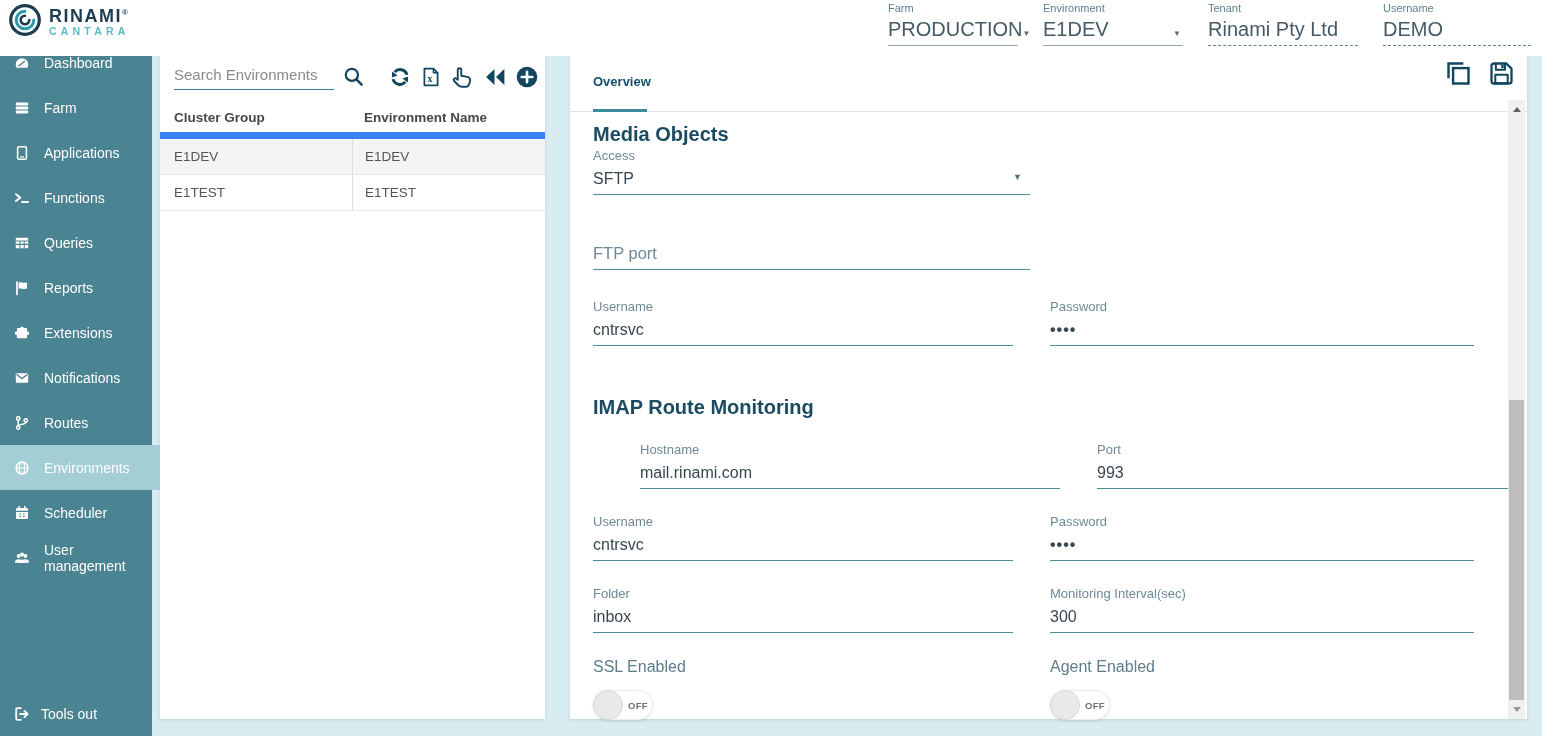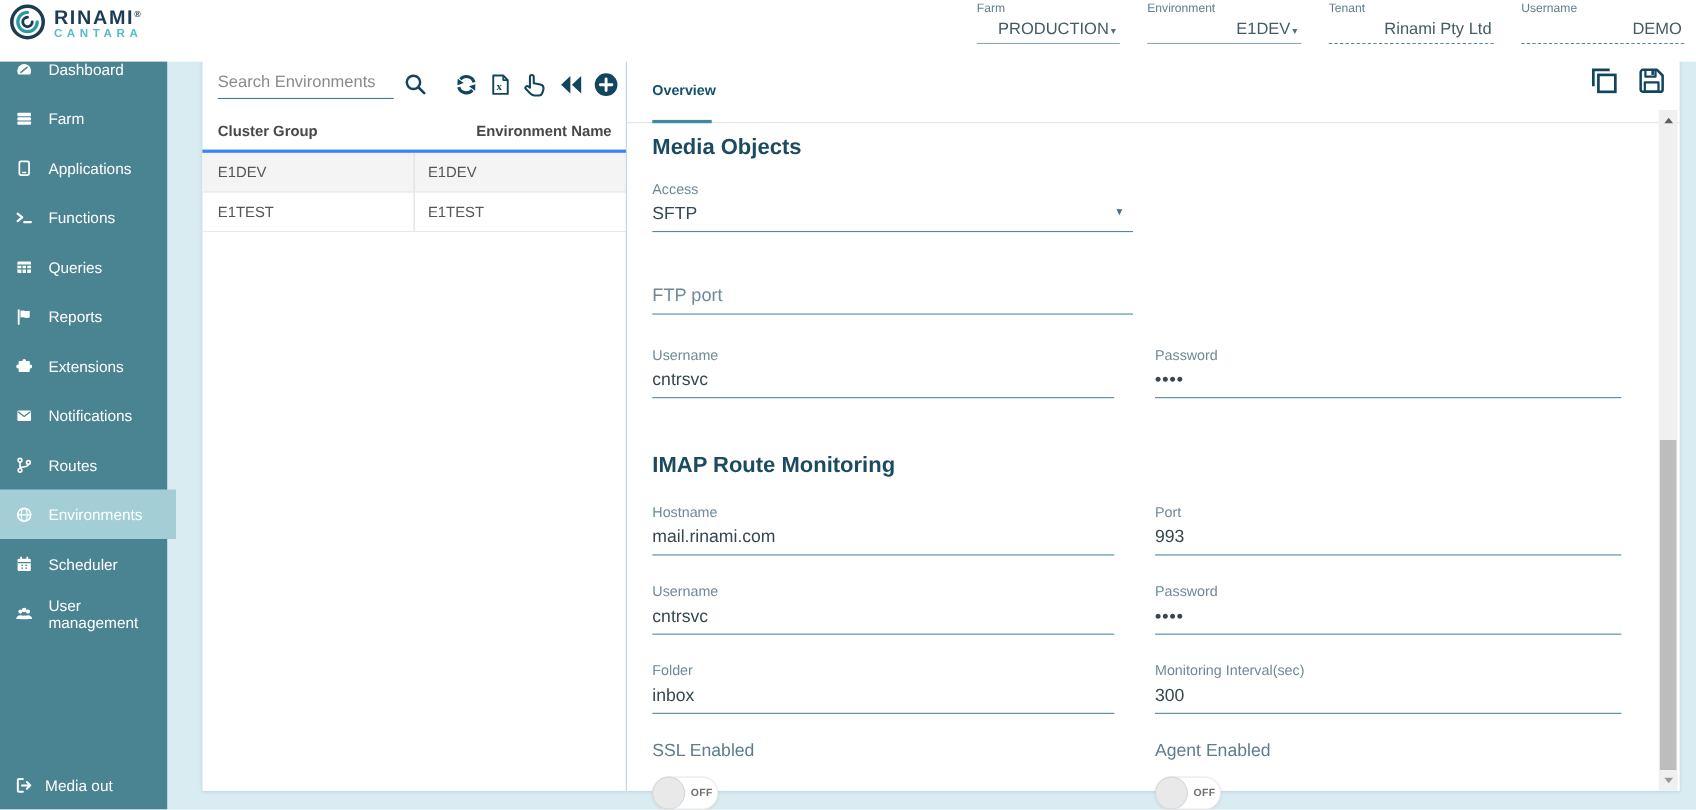--- a/index.html
+++ b/index.html
@@ -19,53 +19,53 @@
   .logo-text { display:flex; flex-direction:column; }
   .brand-top { font-size:18px; font-weight:800; color:#1d3c52; letter-spacing:1.5px; line-height:17px; }
   .brand-top sup { font-size:8px; font-weight:700; letter-spacing:0; }
   .brand-bottom { font-size:10.5px; font-weight:700; color:#56bdc7; letter-spacing:4.2px; line-height:12px; }
 
   .hdr-fields { position:absolute; left:888px; top:2px; display:flex; }
   .hdr-field { margin-right:25px; }
   .hdr-field.w1 { width:130px; } .hdr-field.w2 { width:140px; }
   .hdr-field.w3 { width:150px; } .hdr-field.w4 { width:148px; margin-right:0; }
   .hdr-label { font-size:11px; color:#5e808e; line-height:13px; }
-  .hdr-value { display:flex; justify-content:flex-end; align-items:center;
-    font-size:15px; color:#455a64; padding:3px 2px 4px 0; border-bottom:1px solid #8fa6b0; }
+  .hdr-value { display:flex; justify-content:space-between; align-items:center;
+    font-size:20px; color:#455a64; padding:3px 2px 4px 0; border-bottom:1px solid #8fa6b0; }
   .hdr-value.readonly { border-bottom:1px dashed #5e8596; }
   .dd-arrow::after { content:"▼"; font-size:8px; color:#546e7a; }
 
   
   .sidebar { position:absolute; top:40px; left:0; width:152px; height:696px; background:#4a8391; z-index:4; }
   .nav-item { height:45px; display:flex; align-items:center; gap:14px; padding-left:13px;
     color:#ffffff; font-size:14px; cursor:pointer; position:relative; }
   .nav-item.active { background:#a3ced6; width:160px; }
   .icn { width:17px; height:17px; display:flex; align-items:center; justify-content:center; flex:none; }
   .icn svg { display:block; }
   .signout { position:absolute; bottom:0; left:0; width:152px; height:45px; display:flex;
     align-items:center; gap:11px; padding-left:13px; color:#fff; font-size:14px; cursor:pointer; }
 
   
   .panel { background:#fff; box-shadow:0 1px 3px rgba(40,70,90,.15); }
-  .list-panel { position:absolute; left:184px; top:48px; width:385px; height:671px; }
+  .list-panel { position:absolute; left:160px; top:48px; width:385px; height:671px; }
   .detail-panel { position:absolute; left:570px; top:48px; width:957px; height:671px; }
 
   
   .toolbar { display:flex; align-items:center; padding:14px 6px 0 14px; height:46px; }
   .search-wrap { width:160px; border-bottom:1px solid #3c8296; padding-bottom:5px; }
   .search-wrap input { border:none; outline:none; width:100%; font-size:15px; color:#37474f;
     font-family:inherit; background:transparent; padding:0; }
   .search-wrap input::placeholder { color:#8a8a8a; opacity:1; }
   .tb-btn { background:none; border:none; padding:0; margin:0; cursor:pointer; color:#12455e;
     display:flex; align-items:center; justify-content:center; }
   .search-btn { margin-left:9px; }
   .tb-icons { display:flex; align-items:center; gap:8px; margin-left:24px; }
 
   .thead { display:flex; align-items:center; height:37px; margin-top:8px;
-    border-bottom:3px solid #3b82f6; font-size:13.5px; font-weight:700; color:#474747;gap:45px; }
+    border-bottom:7px solid #3b82f6; font-size:13.5px; font-weight:700; color:#474747; }
   .th1 { width:192px; padding-left:14px; }
   .th2 { flex:1; padding-left:12px; }
   .trow { display:flex; align-items:stretch; height:36px; font-size:13.5px; color:#555;
     border-bottom:1px solid #e8e8e8; cursor:pointer; }
   .trow.selected { background:#f4f4f4; }
   .tc1 { width:192px; padding-left:14px; display:flex; align-items:center; }
   .tc2 { flex:1; padding-left:12px; border-left:1px solid #ddd; display:flex; align-items:center; }
 
   
   .tabbar { position:relative; height:64px; border-bottom:1px solid #e3e3e3; display:flex; align-items:center; }
@@ -84,24 +84,24 @@
   .field.wide { width:437px; }
   .field.right-col { margin-left:37px; width:424px; }
   .f-label { font-size:13px; color:#6e8998; margin-bottom:5px; line-height:15px; }
   .f-value, .field input { font-size:16px; color:#37474f; line-height:22px; height:22px; width:100%;
     border:none; outline:none; background:transparent; padding:0; font-family:inherit; }
   .field input::placeholder { color:#6e8998; opacity:1; font-size:16.5px; }
   .field .sel-arrow { position:absolute; right:8px; bottom:10px; }
   .field .sel-arrow::after { content:"▼"; font-size:9px; color:#4d6f80; }
   .dots { font-weight:700; letter-spacing:1px; }
 
-  .f-access { margin-top:16px; }
+  .f-access { }
   .f-ftp { margin-top:48px; }
   .row-userpass1 { margin-top:29px; }
-  .row-hostport { margin-top:21px; }
+  .row-hostport { margin-top:21px;margin-left:47px; }
   .row-userpass2 { margin-top:25px; }
   .row-folderint { margin-top:25px; }
   .row-toggles { margin-top:24px; }
 
   .tcol { width:457px; }
   .t-label { font-size:16px; color:#5d7d8b; line-height:20px; }
   .toggle { margin-top:13px; width:60px; height:30px; border-radius:16px; background:#fff;
     border:1px solid #ececec; box-shadow:0 1px 3px rgba(0,0,0,.10); position:relative;
     display:flex; align-items:center; cursor:pointer; }
   .knob { position:absolute; left:-1px; top:-1px; width:30px; height:30px; border-radius:50%;
@@ -287,21 +287,21 @@
       <span>User management</span>
     </div>
 
     <div class="signout">
       <span class="icn">
         <svg viewBox="0 0 16 16" width="16" height="16" fill="none" stroke="currentColor" stroke-width="1.8" stroke-linecap="round" stroke-linejoin="round">
             <path d="M6.8 2.2H3.4c-.7 0-1.2.5-1.2 1.2v9.2c0 .7.5 1.2 1.2 1.2h3.4"></path>
             <path d="M10.4 4.9 13.6 8l-3.2 3.1M13.2 8H6"></path>
           </svg>
       </span>
-      <span>Media out</span>
+      <span>Tools out</span>
     </div>
   </div>
 
   <div class="panel list-panel">
     <div class="toolbar">
       <div class="search-wrap">
         <input type="text" placeholder="Search Environments" style="">
       </div>
       <button class="tb-btn search-btn">
         <span>

